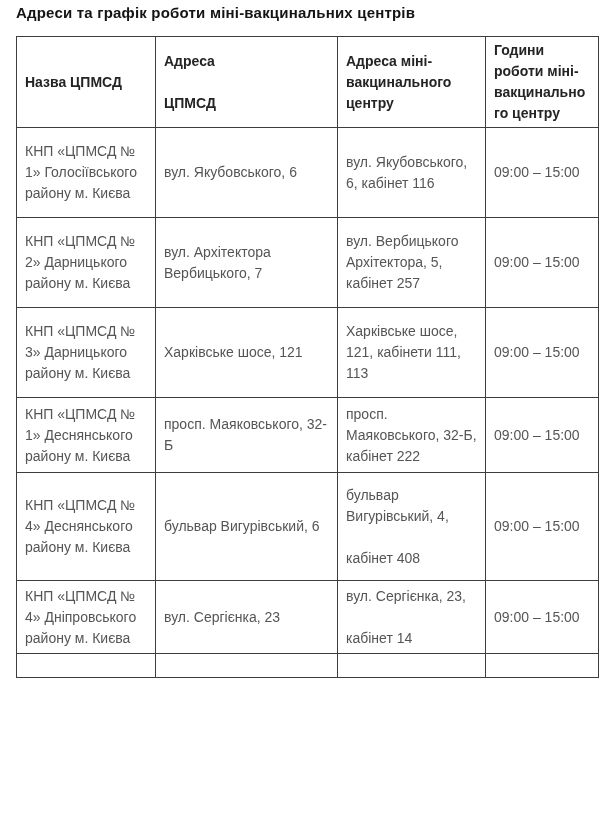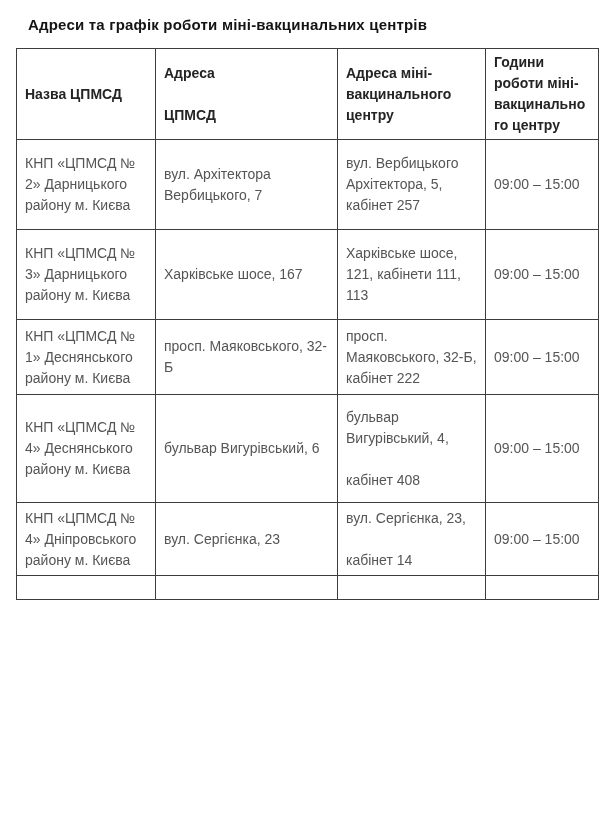--- a/index.html
+++ b/index.html
@@ -9,21 +9,21 @@
   }
   .screen {
     position: relative;
     width: 605px;
     height: 827px;
     overflow: hidden;
     background: #ffffff;
     font-family: "Liberation Sans", "DejaVu Sans", sans-serif;
   }
   .page-title {
-    margin: 12px;
+    margin: 0;
     padding: 4px 0 0 16px;
     font-size: 15px;
     font-weight: 700;
     color: #141414;
     letter-spacing: 0.2px;
   }
   table.centers {
     border-collapse: collapse;
     table-layout: fixed;
     width: 582px;
@@ -74,28 +74,34 @@
         <th>Назва ЦПМСД</th>
         <th>Адреса
 
 ЦПМСД</th>
         <th>Адреса міні-вакцинального центру</th>
         <th>Години роботи міні-вакцинального центру</th>
       </tr>
     </thead>
     <tbody>
       <tr style="height:90px">
+        <td>КНП «ЦПМСД № 1» Голосіївського району м. Києва</td>
+        <td>вул. Якубовського, 6</td>
+        <td>вул. Якубовського, 6, кабінет 116</td>
+        <td class="hours">09:00 – 15:00</td>
+      </tr>
+      <tr style="height:90px">
         <td>КНП «ЦПМСД № 2» Дарницького району м. Києва</td>
         <td>вул. Архітектора Вербицького, 7</td>
         <td>вул. Вербицького Архітектора, 5, кабінет 257</td>
         <td class="hours">09:00 – 15:00</td>
       </tr>
       <tr style="height:90px">
         <td>КНП «ЦПМСД № 3» Дарницького району м. Києва</td>
-        <td>Харківське шосе, 167</td>
+        <td>Харківське шосе, 121</td>
         <td>Харківське шосе, 121, кабінети 111, 113</td>
         <td class="hours">09:00 – 15:00</td>
       </tr>
       <tr style="height:75px">
         <td>КНП «ЦПМСД № 1» Деснянського району м. Києва</td>
         <td>просп. Маяковського, 32-Б</td>
         <td>просп. Маяковського, 32-Б, кабінет 222</td>
         <td class="hours">09:00 – 15:00</td>
       </tr>
       <tr style="height:108px">

